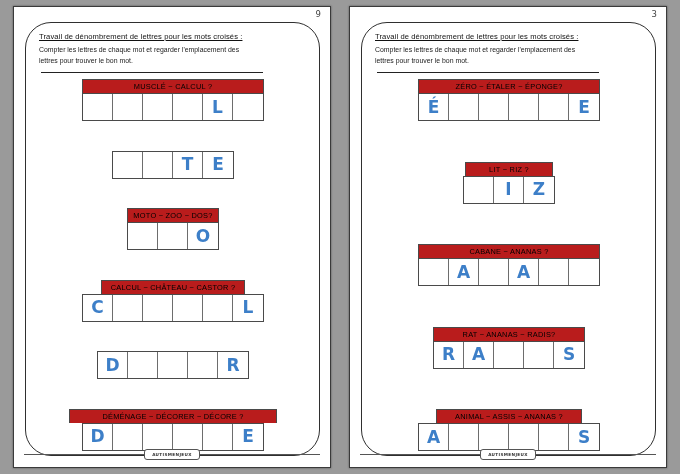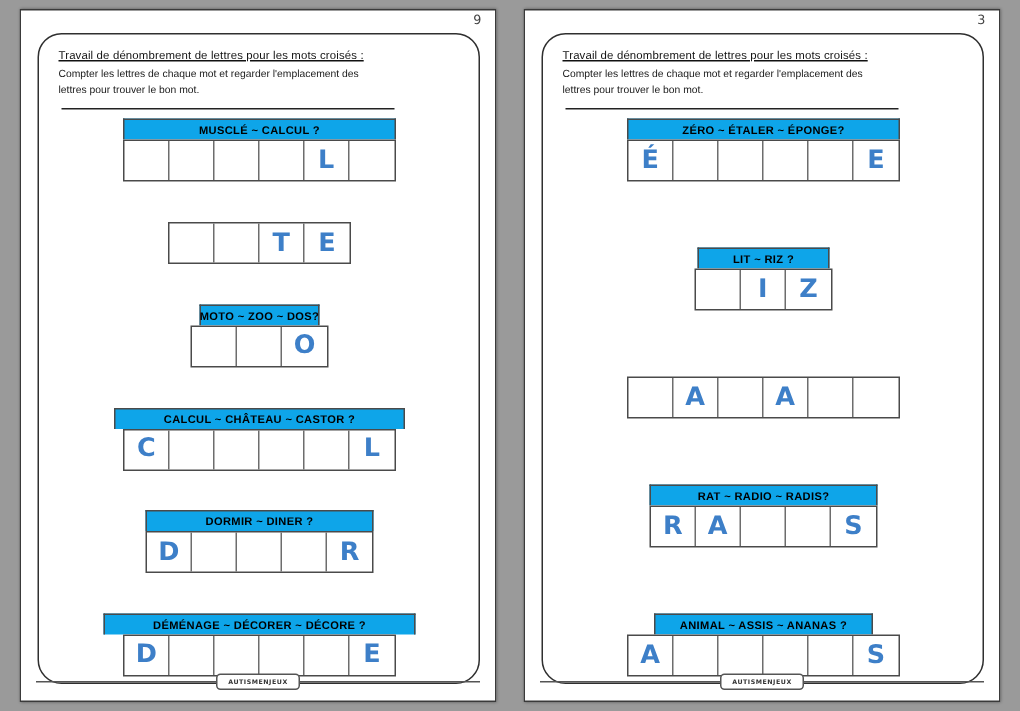--- a/index.html
+++ b/index.html
@@ -25,21 +25,21 @@
   }
   .page-number{
     position:absolute;top:2px;right:9px;
     font-size:8.5px;color:#444;
     font-family:"DejaVu Sans",sans-serif;
   }
   .frame{
     position:absolute;
     left:11px;top:15px;right:10px;bottom:11px;
     border:1.1px solid #2f2f2f;
-    border-radius:16px;
+    border-radius:26px;
     box-sizing:border-box;
   }
   .frame-inner{
     position:absolute;left:0;top:0;right:0;bottom:0;
     padding:9px 12px 0 13px;
     box-sizing:border-box;
     display:flex;flex-direction:column;
   }
   .title{
     font-size:7.6px;
@@ -70,26 +70,26 @@
   .puzzle{
     display:flex;flex-direction:column;align-items:center;
   }
   .prompt{
     border:1px solid #4a4a4a;
     border-bottom:none;
     box-sizing:border-box;
     height:14px;
     display:flex;align-items:center;justify-content:center;
     font-size:7.4px;
-    font-weight:bold;
+    font-weight:normal;
     color:#000;
     letter-spacing:.25px;
     white-space:nowrap;
     padding:0 8px;
-    background:#0ea5e9;
+    background:#b91c1c;
   }
   .cells{
     display:flex;
     border:1px solid #4a4a4a;
     border-top:1px solid #4a4a4a;
     box-sizing:border-box;
     background:#fff;
   }
   .cell{
     width:30px;height:26px;
@@ -154,40 +154,39 @@
             </div>
             <div class="puzzle">
               <div class="cells">
                 <div class="cell"></div>
                 <div class="cell"></div>
                 <div class="cell">T</div>
                 <div class="cell">E</div>
               </div>
             </div>
             <div class="puzzle">
-              <div class="prompt" style="width: 80px;">MOTO ~ ZOO ~ DOS?</div>
+              <div class="prompt" style="width: 92px;">MOTO ~ ZOO ~ DOS?</div>
               <div class="cells">
                 <div class="cell"></div>
                 <div class="cell"></div>
                 <div class="cell">O</div>
               </div>
             </div>
             <div class="puzzle">
-              <div class="prompt" style="width: 194px;">CALCUL ~ CHÂTEAU ~ CASTOR ?</div>
+              <div class="prompt" style="width: 144px;">CALCUL ~ CHÂTEAU ~ CASTOR ?</div>
               <div class="cells">
                 <div class="cell">C</div>
                 <div class="cell"></div>
                 <div class="cell"></div>
                 <div class="cell"></div>
                 <div class="cell"></div>
                 <div class="cell">L</div>
               </div>
             </div>
             <div class="puzzle">
-              <div class="prompt" style="width: 152px;">DORMIR ~ DINER ?</div>
               <div class="cells">
                 <div class="cell">D</div>
                 <div class="cell"></div>
                 <div class="cell"></div>
                 <div class="cell"></div>
                 <div class="cell">R</div>
               </div>
             </div>
             <div class="puzzle">
               <div class="prompt" style="width: 208px;">DÉMÉNAGE ~ DÉCORER ~ DÉCORE ?</div>
@@ -233,31 +232,32 @@
             </div>
             <div class="puzzle">
               <div class="prompt" style="width: 88px;">LIT ~ RIZ ?</div>
               <div class="cells">
                 <div class="cell"></div>
                 <div class="cell">I</div>
                 <div class="cell">Z</div>
               </div>
             </div>
             <div class="puzzle">
-              <div class="cells">
-                <div class="cell"></div>
-                <div class="cell">A</div>
-                <div class="cell"></div>
-                <div class="cell">A</div>
-                <div class="cell"></div>
-                <div class="cell"></div>
-              </div>
-            </div>
-            <div class="puzzle">
-              <div class="prompt" style="width: 152px;">RAT ~ RADIO ~ RADIS?</div>
+              <div class="prompt" style="width: 182px;">CABANE ~ ANANAS ?</div>
+              <div class="cells">
+                <div class="cell"></div>
+                <div class="cell">A</div>
+                <div class="cell"></div>
+                <div class="cell">A</div>
+                <div class="cell"></div>
+                <div class="cell"></div>
+              </div>
+            </div>
+            <div class="puzzle">
+              <div class="prompt" style="width: 152px;">RAT ~ ANANAS ~ RADIS?</div>
               <div class="cells">
                 <div class="cell">R</div>
                 <div class="cell">A</div>
                 <div class="cell"></div>
                 <div class="cell"></div>
                 <div class="cell">S</div>
               </div>
             </div>
             <div class="puzzle">
               <div class="prompt" style="width: 146px;">ANIMAL ~ ASSIS ~ ANANAS ?</div>

